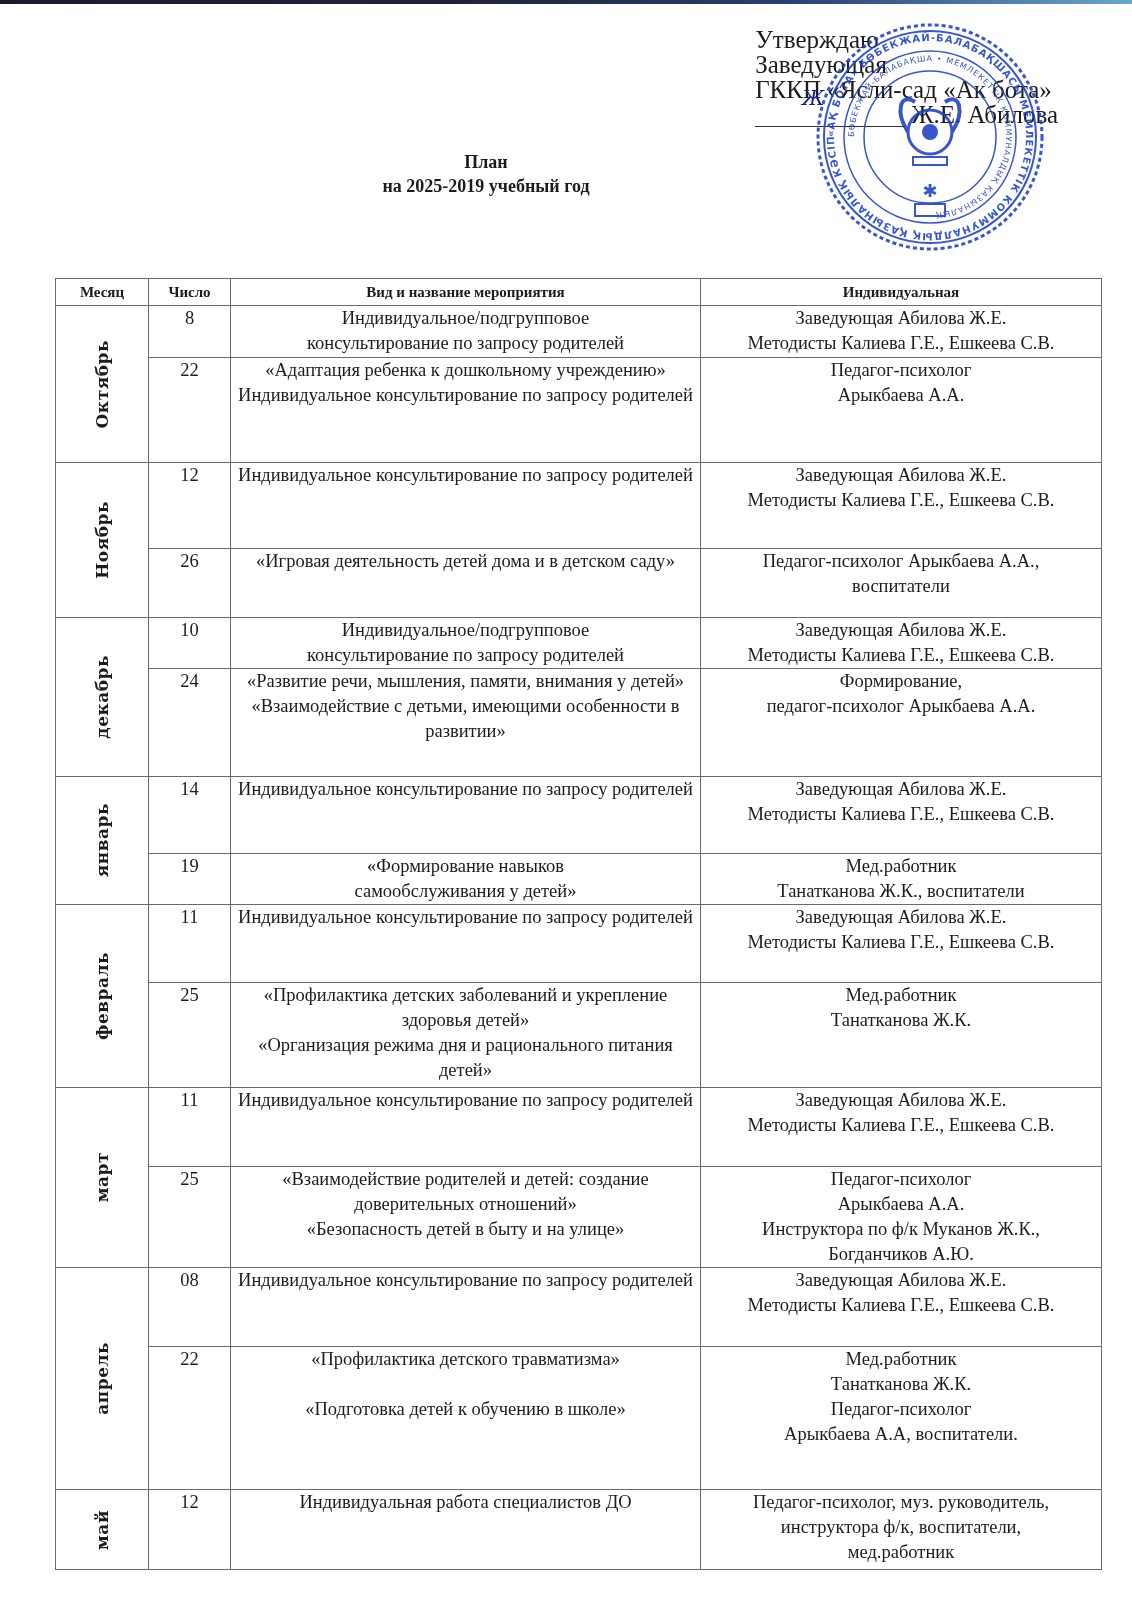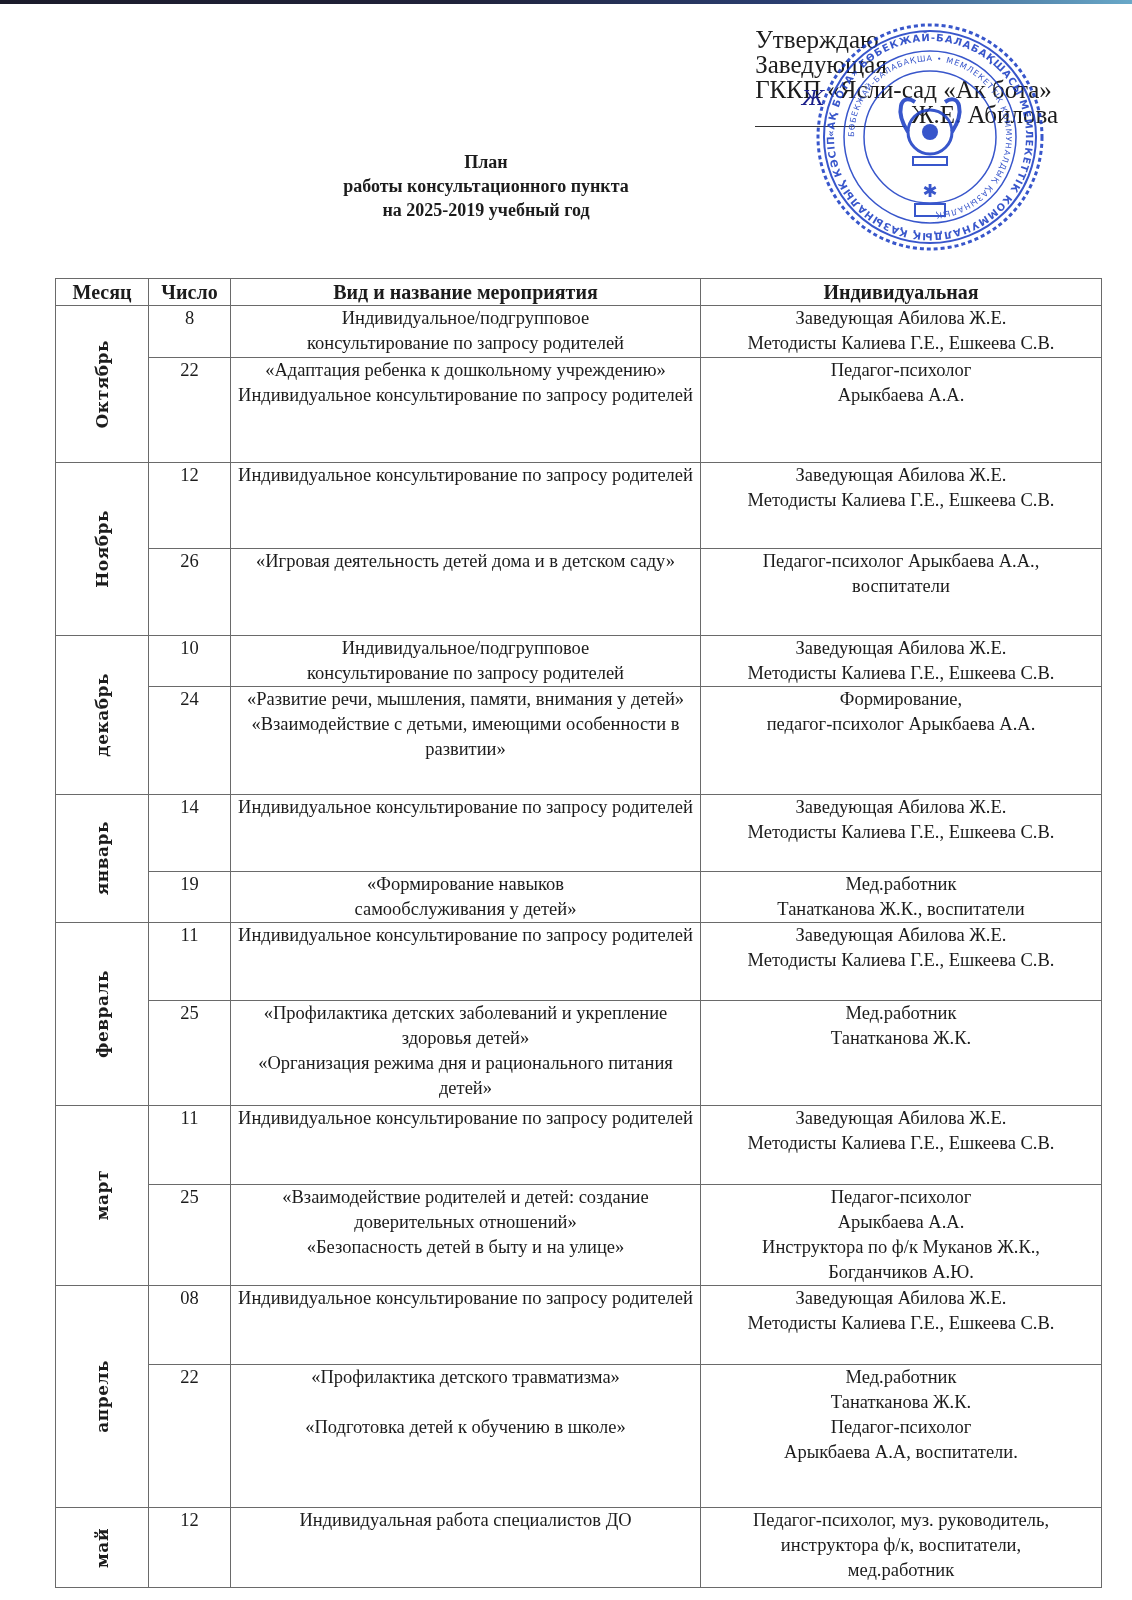--- a/index.html
+++ b/index.html
@@ -32,21 +32,21 @@
   }
   table.plan {
     position: absolute; left: 55px; top: 278px; width: 1046px;
     border-collapse: collapse; table-layout: fixed;
     font-size: 18.5px; line-height: 25px;
   }
   table.plan th, table.plan td {
     border: 1px solid #6a6a6a; vertical-align: top; text-align: center;
     padding: 0 3px; overflow: hidden;
   }
-  table.plan th { font-weight: bold; height: 26px; vertical-align: middle; font-size: 20px; }
+  table.plan th { font-weight: bold; height: 26px; vertical-align: middle; font-size: 15px; }
   table.plan td.month {
     position: relative; padding: 0; vertical-align: middle;
   }
   .month-label {
     display: block; writing-mode: vertical-rl; transform: rotate(180deg);
     font-family: "DejaVu Serif", serif; font-weight: bold; font-size: 17px;
     margin: 0 auto; white-space: nowrap; letter-spacing: 0.5px;
   }
   td.num { font-size: 18.5px; }
   td.event, td.resp { white-space: pre-line; }
@@ -89,21 +89,20 @@
   <circle cx="115" cy="110" r="22" fill="none" stroke="#1d3fc4" stroke-width="3"></circle>
   <circle cx="115" cy="110" r="8" fill="#1d3fc4"></circle>
   <path d="M93,110 C80,90 85,70 100,80 M137,110 C150,90 145,70 130,80" fill="none" stroke="#1d3fc4" stroke-width="4"></path>
   <rect x="98" y="135" width="34" height="8" fill="none" stroke="#1d3fc4" stroke-width="2"></rect>
   <text x="115" y="175" font-size="18" text-anchor="middle" fill="#1d3fc4" font-family="DejaVu Sans, sans-serif">✱</text>
   <rect x="100" y="182" width="30" height="12" fill="none" stroke="#1d3fc4" stroke-width="2"></rect>
 </svg>
 
 <div class="title">
   <div>План</div>
-  <div>работы консультационного пункта</div>
   <div>на 2025-2019 учебный год</div>
 </div>
 
 <table class="plan">
   <colgroup>
     <col class="col-month">
       <col class="col-num">
       <col class="col-event">
       <col class="col-resp">
   </colgroup>
@@ -137,21 +136,21 @@
 
     <tr style="height:86px">
       <td class="month" rowspan="2">
           <span class="month-label">Ноябрь</span>
         </td>
       <td class="num">12</td>
       <td class="event">Индивидуальное консультирование по запросу родителей</td>
       <td class="resp">Заведующая Абилова Ж.Е.
 Методисты Калиева Г.Е., Ешкеева С.В.</td>
     </tr>
-    <tr style="height:87px">
+    <tr style="height:69px">
       <td class="num">26</td>
       <td class="event">«Игровая деятельность детей дома и в детском саду»</td>
       <td class="resp">Педагог-психолог Арыкбаева А.А.,
 воспитатели</td>
     </tr>
 
     <tr style="height:48px">
       <td class="month" rowspan="2">
           <span class="month-label">декабрь</span>
         </td>

